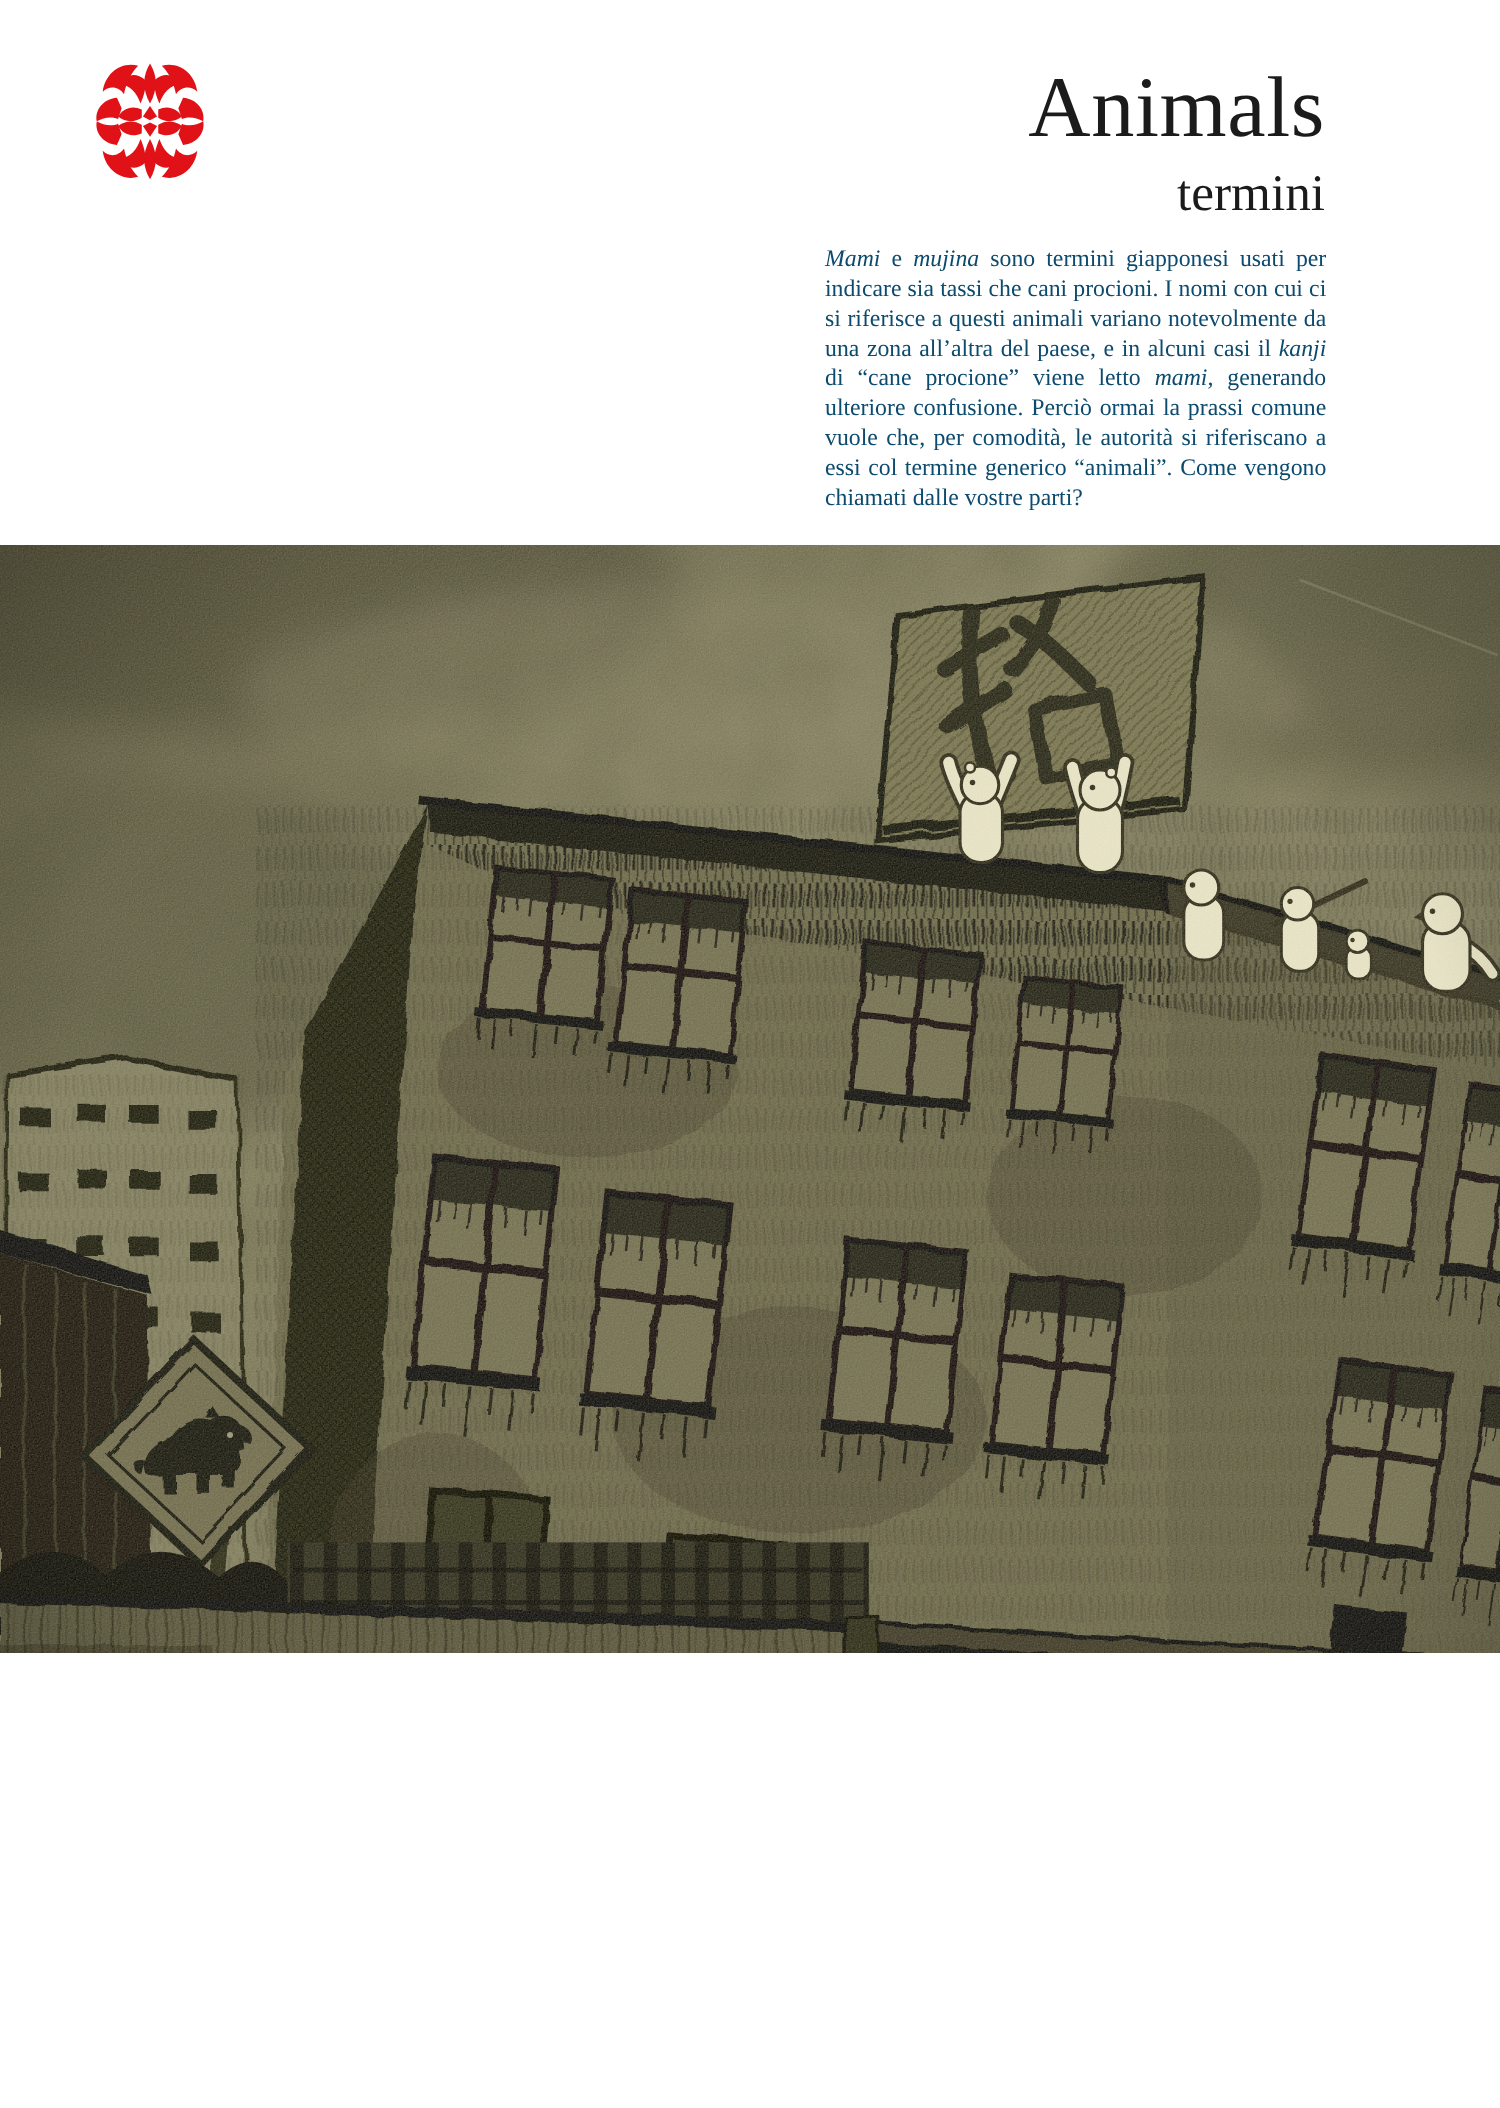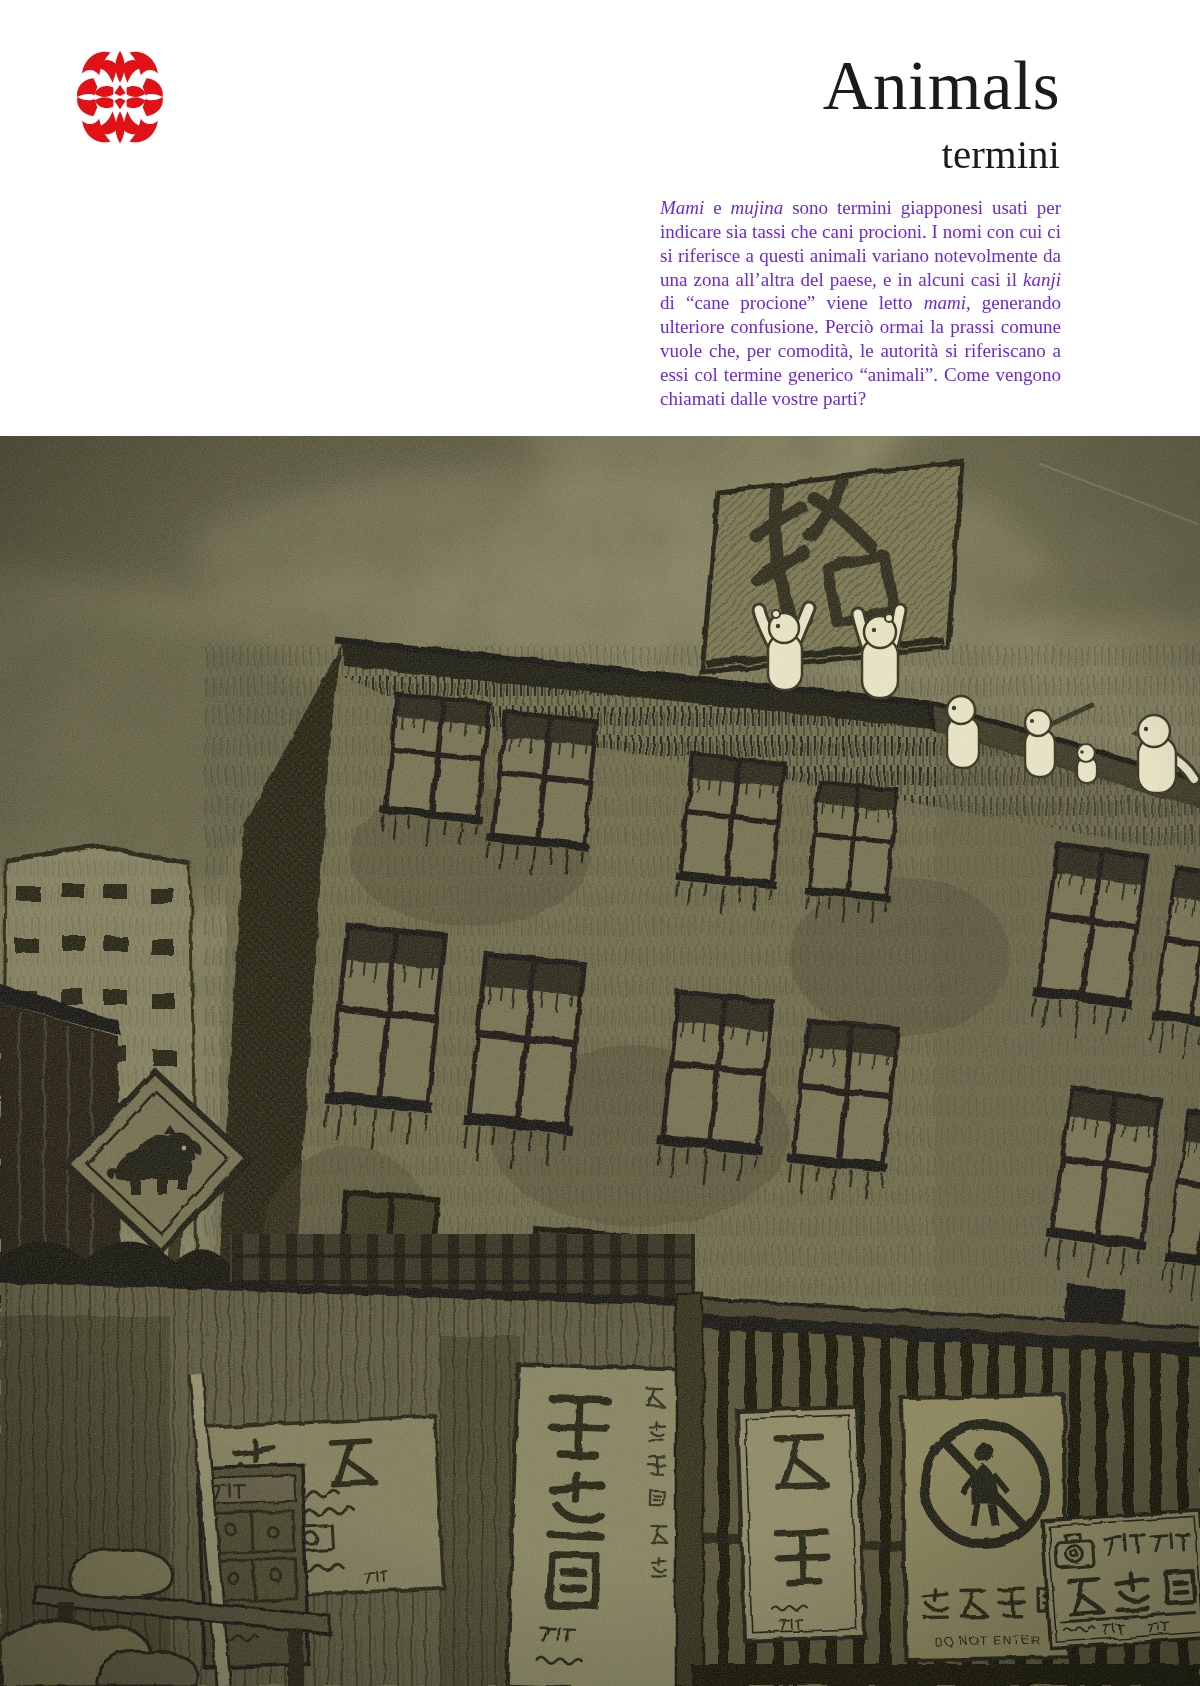--- a/index.html
+++ b/index.html
@@ -1,23 +1,23 @@
 <!DOCTYPE html>
 <html><head>
 <meta charset="utf-8">
 <style>
   html,body{margin:0;padding:0;background:#ffffff;}
-  .page{position:relative;width:1200px;height:1686px;background:#ffffff;overflow:hidden;
+  .page{position:relative;width:1200px;height:1322px;background:#ffffff;overflow:hidden;
         font-family:"Liberation Serif", serif;color:#1b1b1b;}
   .logo{position:absolute;left:72px;top:46px;width:96px;height:104px;}
   .title{position:absolute;right:140px;top:50px;margin:0;font-size:69px;font-weight:400;
          letter-spacing:.5px;text-align:right;line-height:1.05;}
   .author{position:absolute;right:140px;top:132px;font-size:41px;text-align:right;line-height:1.1;}
   .intro{position:absolute;left:660px;top:196px;width:401px;margin:0;font-size:19px;
-         line-height:1.255;text-align:justify;color:#6d28d9;}
+         line-height:1.255;text-align:justify;color:#0c4a6e;}
   .intro .it{font-style:italic;}
   .art-wrap{position:absolute;left:0;top:436px;width:1200px;height:1250px;}
   svg{display:block;}
   .ghost{fill:transparent;font-family:"DejaVu Sans",sans-serif;}
   .dne{font-family:"Liberation Sans",sans-serif;font-size:12px;letter-spacing:1.4px;fill:#12110a;}
   .sk{stroke:#1d1c0f;stroke-width:3;fill:none;stroke-linecap:round;stroke-linejoin:round;}
 </style>
 </head>
 <body>
 

